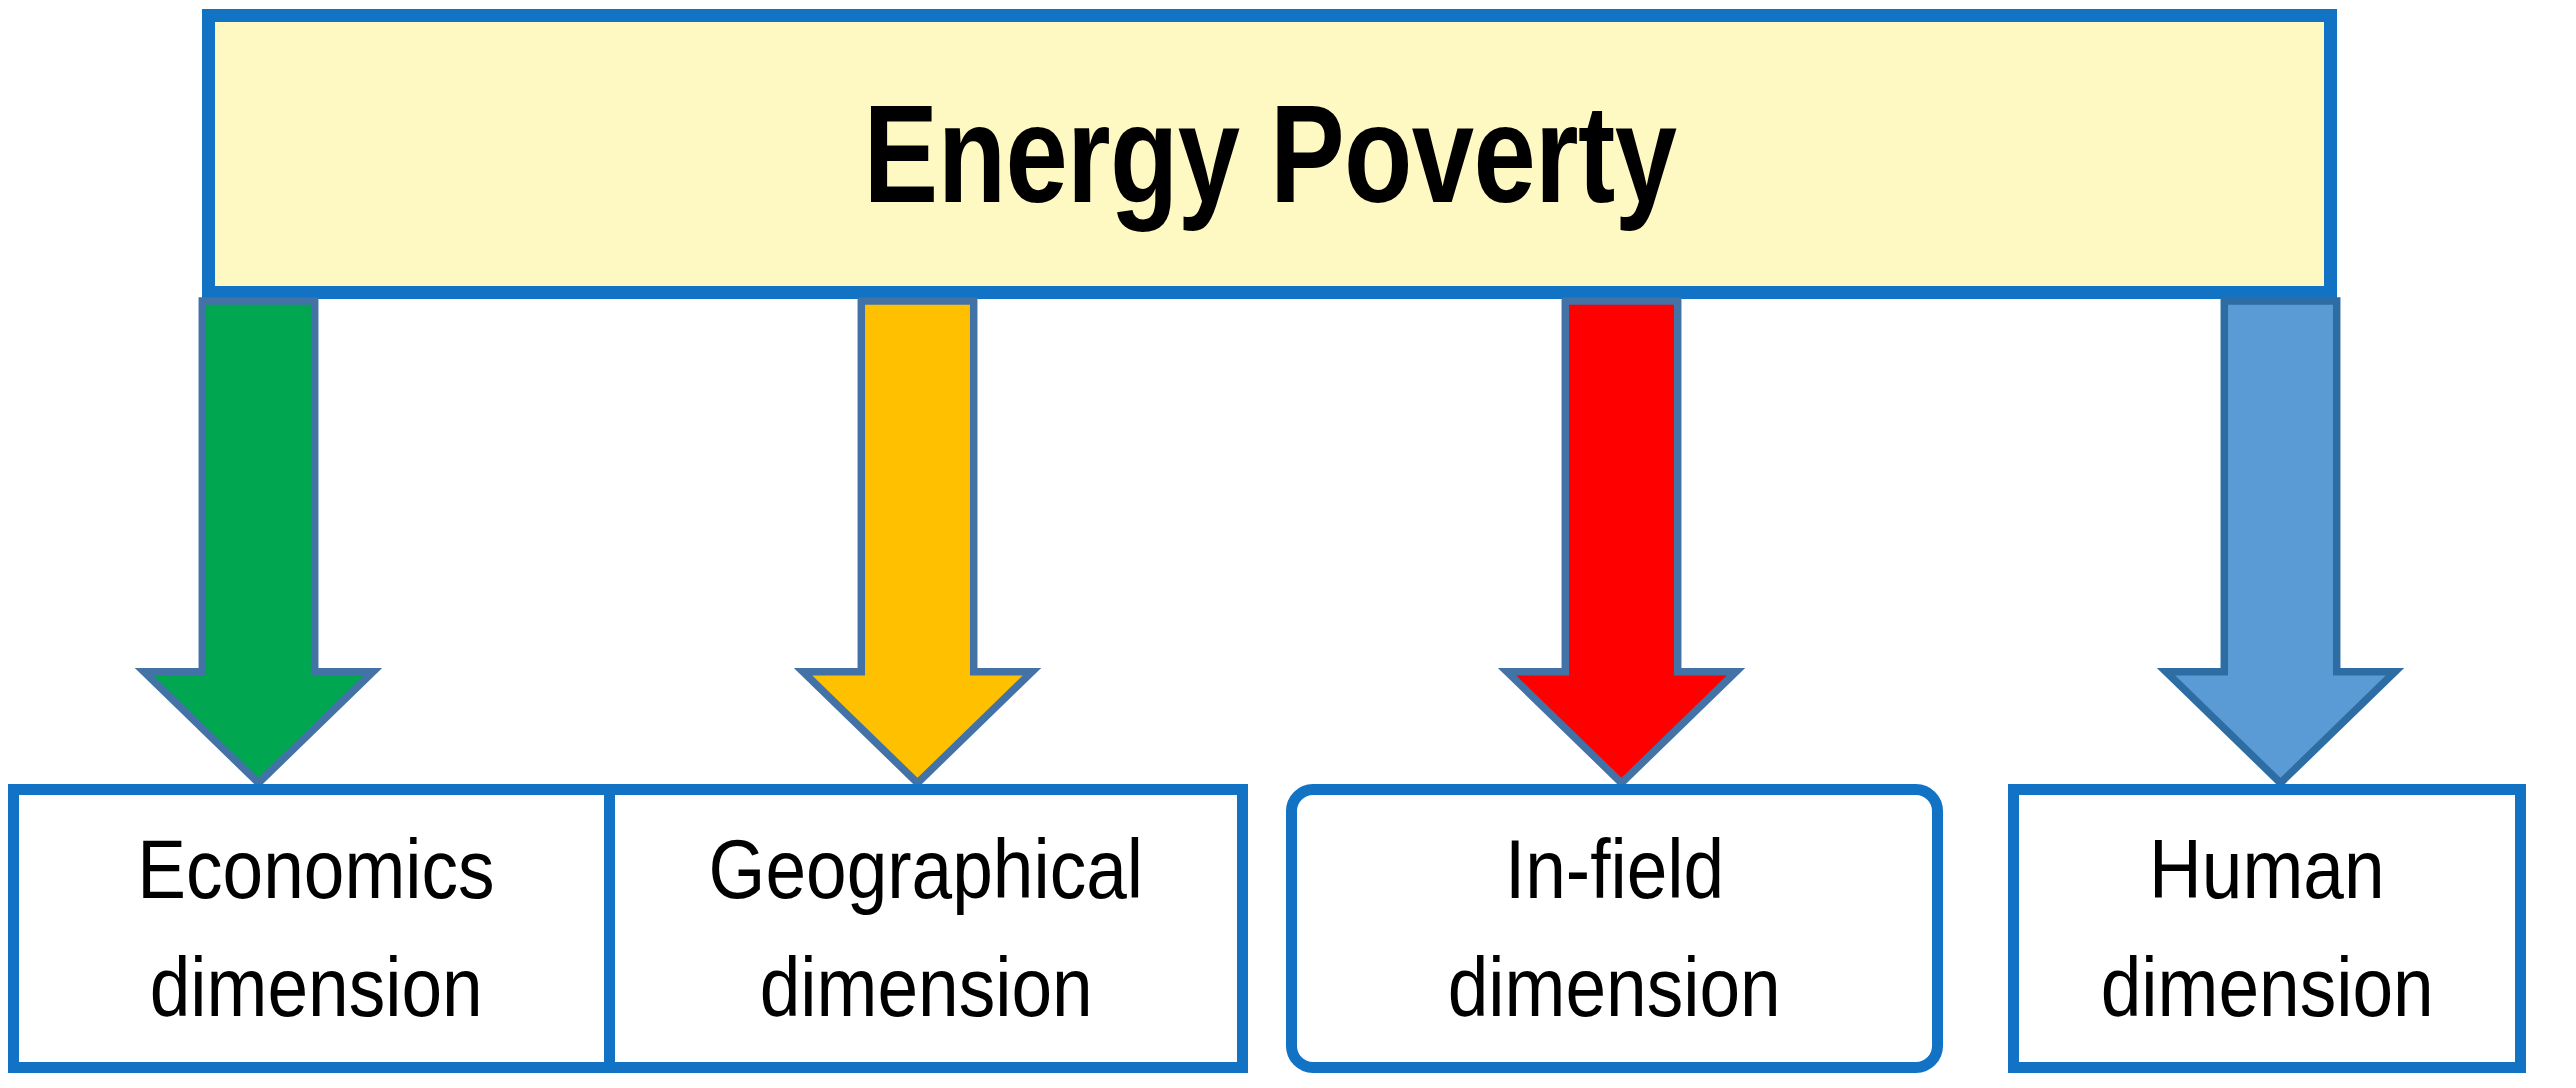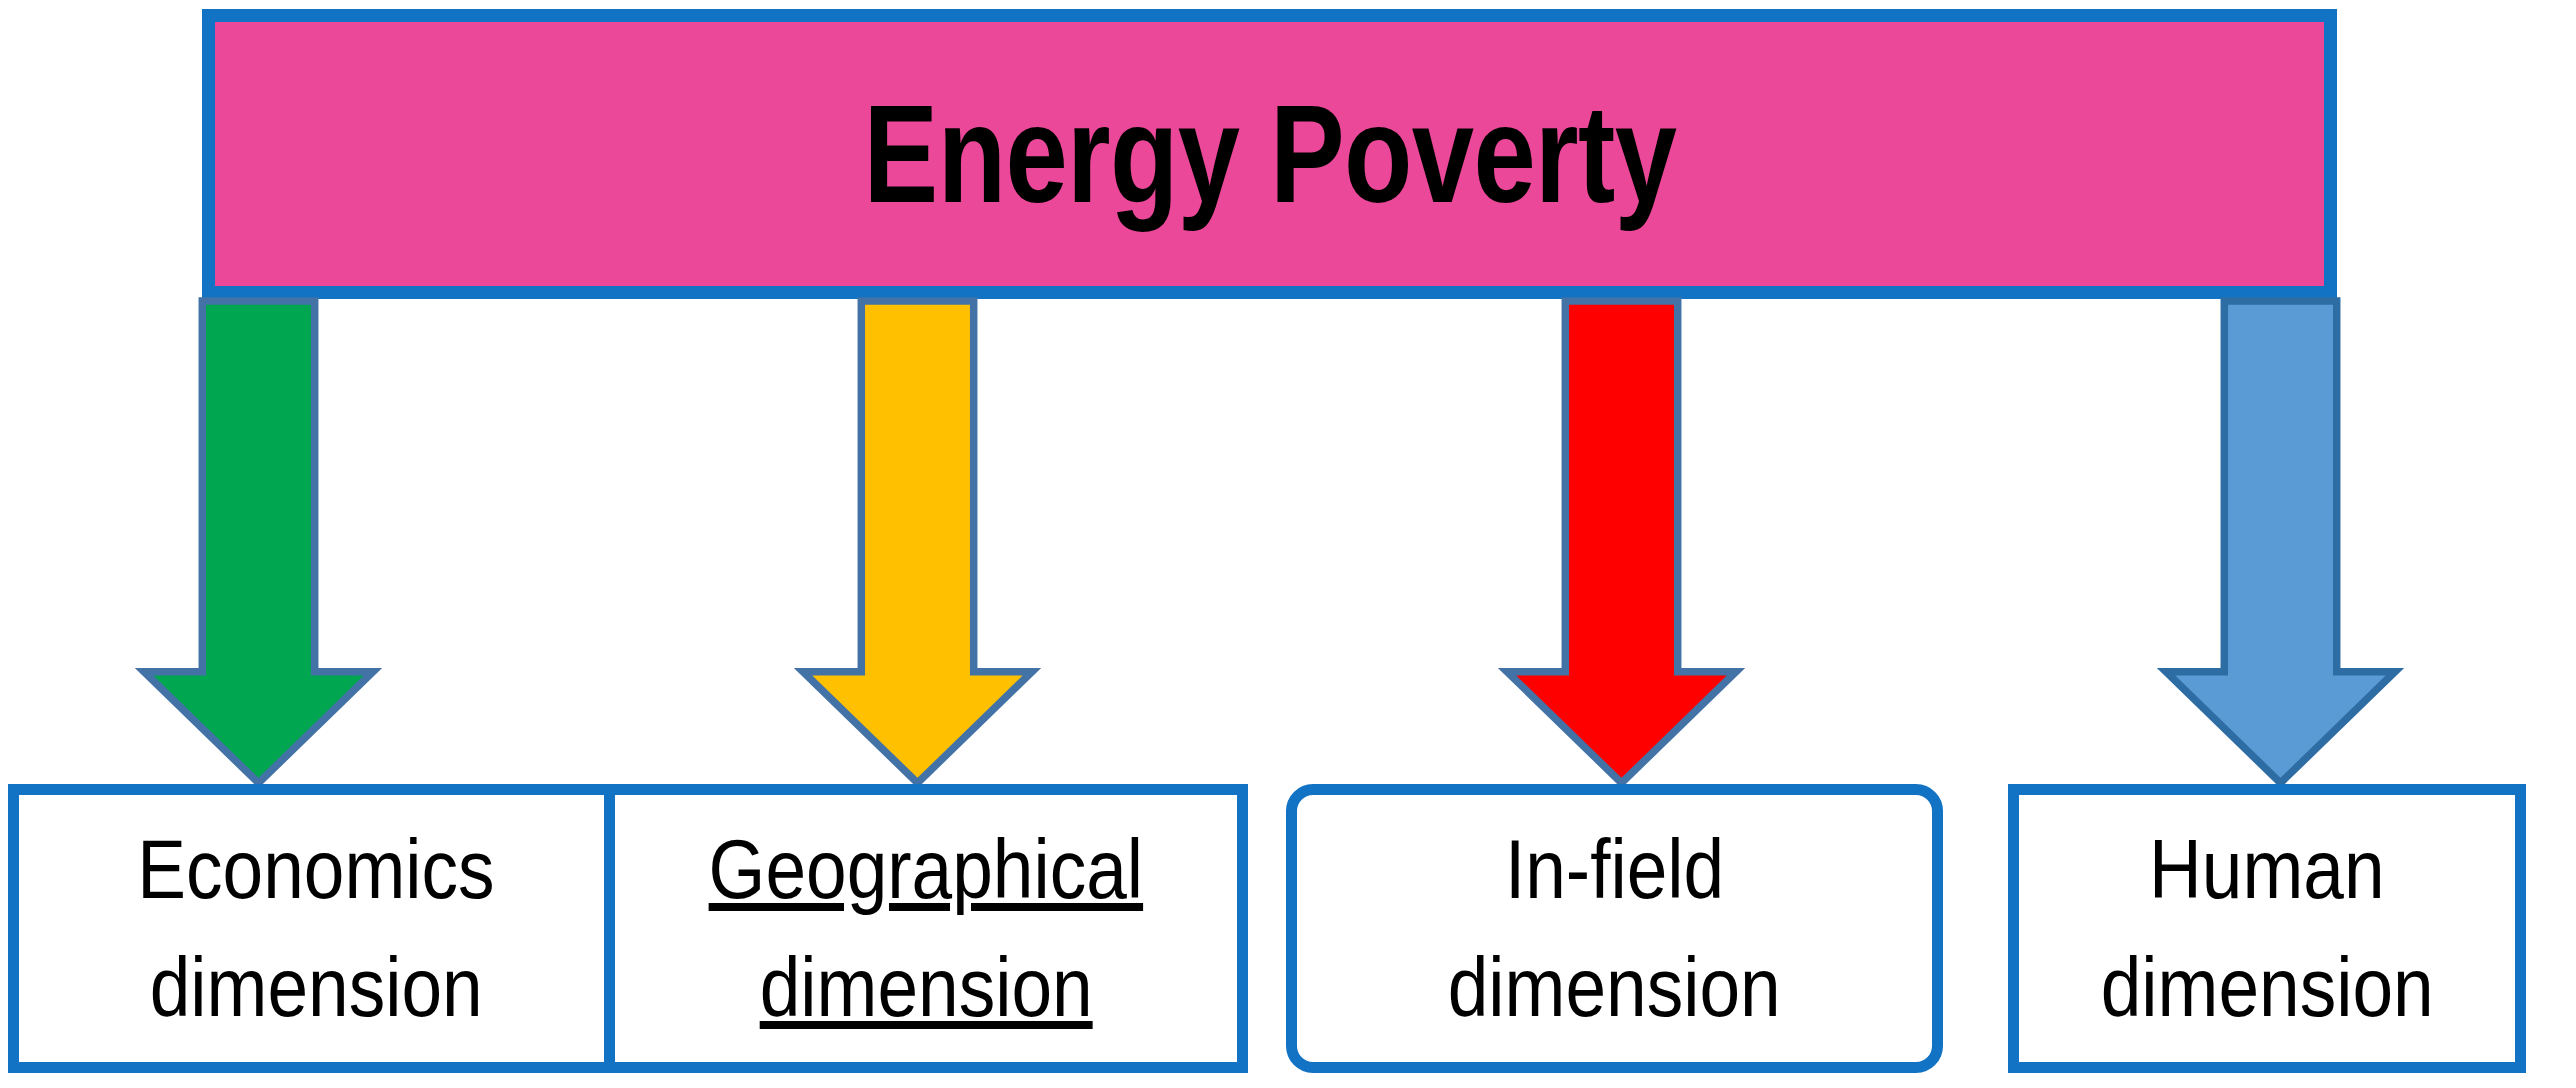--- a/index.html
+++ b/index.html
@@ -21,21 +21,21 @@
 
   
   .top-box {
     position: absolute;
     left: 202px;
     top: 9.1px;
     width: 2135px;   
     height: 290px;   
     box-sizing: border-box;
     border: 13.3px solid #1272C4;
-    background: #ec4899;
+    background: #fef9c3;
     display: flex;
     align-items: center;
     justify-content: center;
   }
   .top-box-title {
     font-size: 140px;
     font-weight: bold;
     color: #000000;
     letter-spacing: -0.8px;
     line-height: 1;
@@ -111,21 +111,21 @@
     <svg viewBox="0 0 275 580" preserveAspectRatio="none">
       <polygon points="70,0 205,0 205,446 275,446 137.5,580 0,446 70,446" fill="#5B9BD5" stroke="#2E6DA4" stroke-width="9" stroke-linejoin="miter"></polygon>
     </svg>
   </div>
 
   <div class="bottom-box" style="left:8.3px; width:616px;">
     <span class="bottom-box-label">Economics</span>
     <span class="bottom-box-label">dimension</span>
   </div>
 
-  <div class="bottom-box" style="left:604px; width:644px;text-decoration:underline;">
+  <div class="bottom-box" style="left:604px; width:644px;">
     <span class="bottom-box-label">Geographical</span>
     <span class="bottom-box-label">dimension</span>
   </div>
 
   <div class="bottom-box" style="left:1286px; width:657px;border-radius:27px;">
     <span class="bottom-box-label">In-field</span>
     <span class="bottom-box-label">dimension</span>
   </div>
 
   <div class="bottom-box" style="left:2008px; width:518px;">

